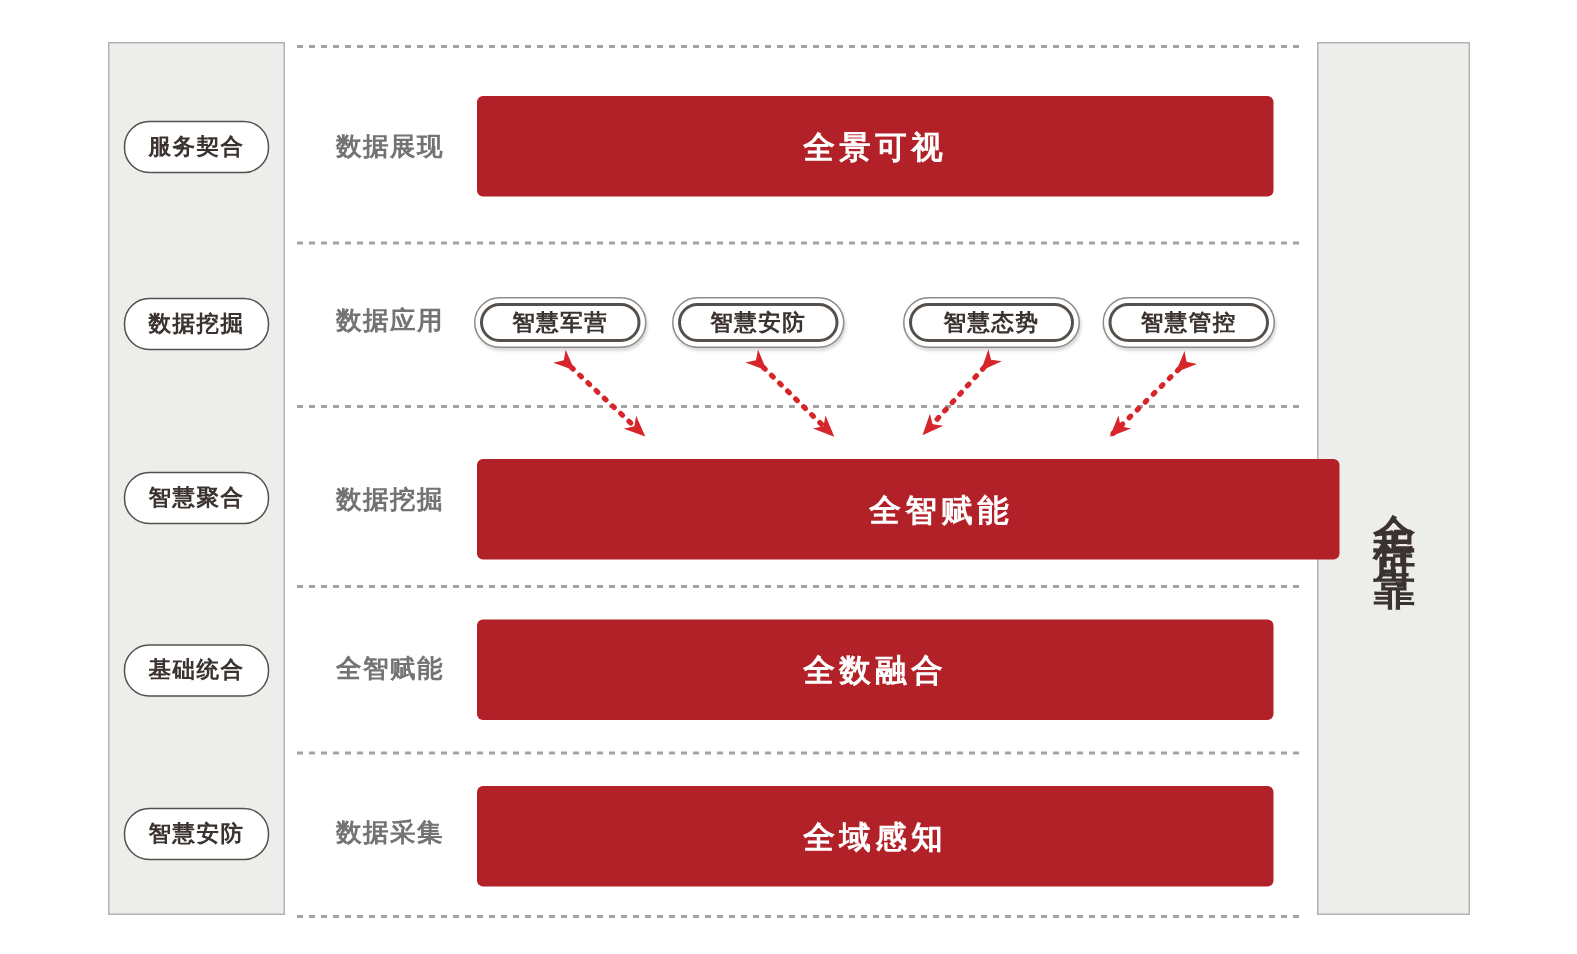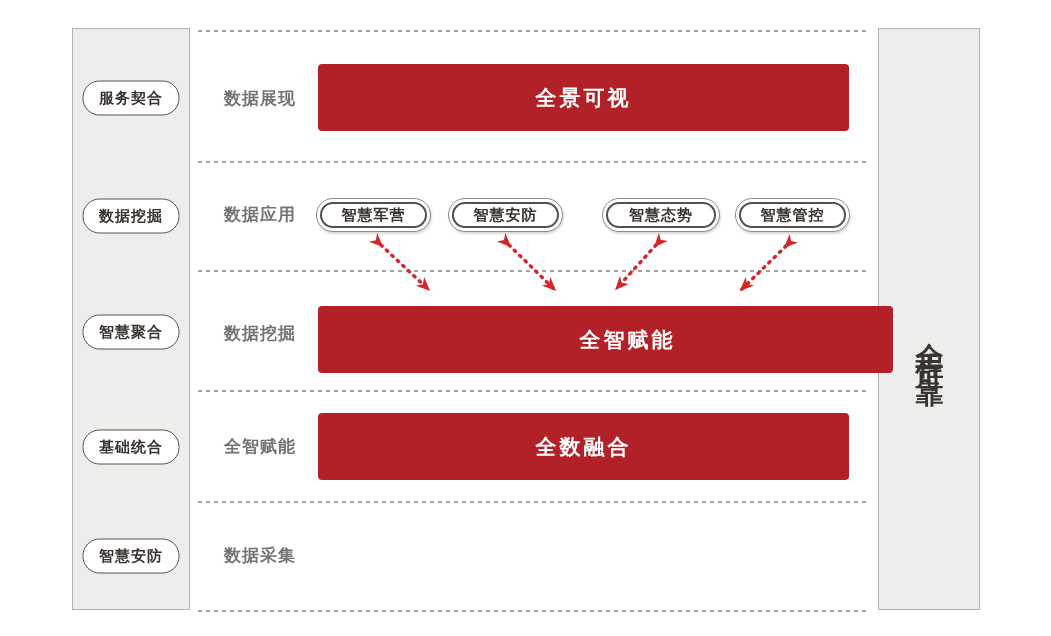--- a/index.html
+++ b/index.html
@@ -79,20 +79,21 @@
 
   <div class="row-label" style="top:98px;">数据展现</div>
   <div class="row-label" style="top:214px;">数据应用</div>
   <div class="row-label" style="top:333px;">数据挖掘</div>
   <div class="row-label" style="top:446px;">全智赋能</div>
   <div class="row-label" style="top:555px;">数据采集</div>
 
   <div class="banner" style="top:64px;">全景可视</div>
   <div class="banner" style="top:306px;padding-left:44px;">全智赋能</div>
   <div class="banner" style="top:413px;">全数融合</div>
+  <div class="banner" style="top:524px;">全域感知</div>
 
   <div class="app-pill" style="left:316px;width:115px;">
     <div class="app-pill-inner">智慧军营</div>
   </div>
   <div class="app-pill" style="left:448px;width:115px;">
     <div class="app-pill-inner">智慧安防</div>
   </div>
   <div class="app-pill" style="left:602px;width:118px;">
     <div class="app-pill-inner">智慧态势</div>
   </div>

